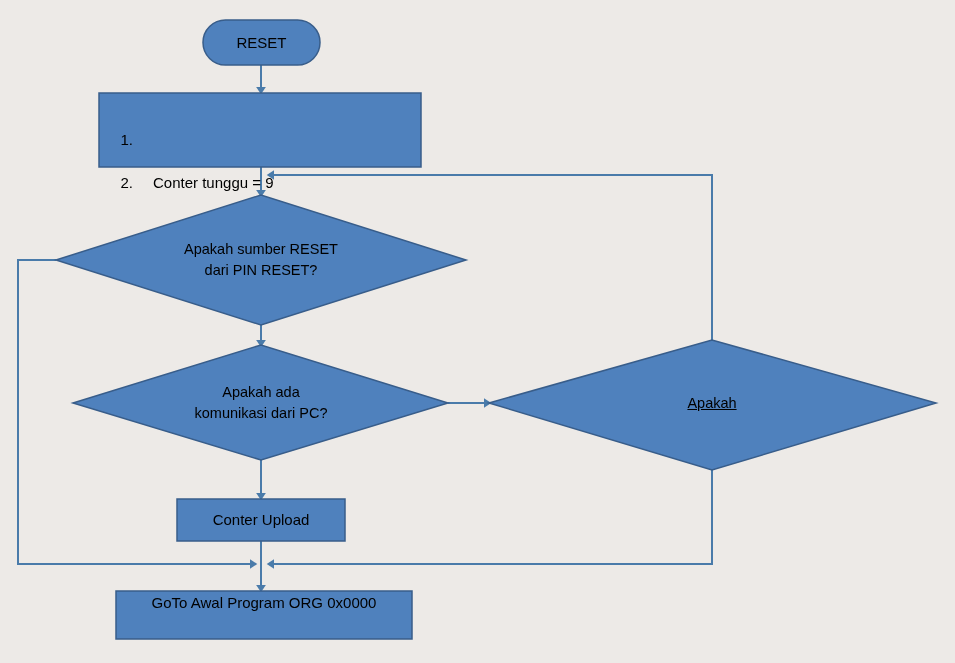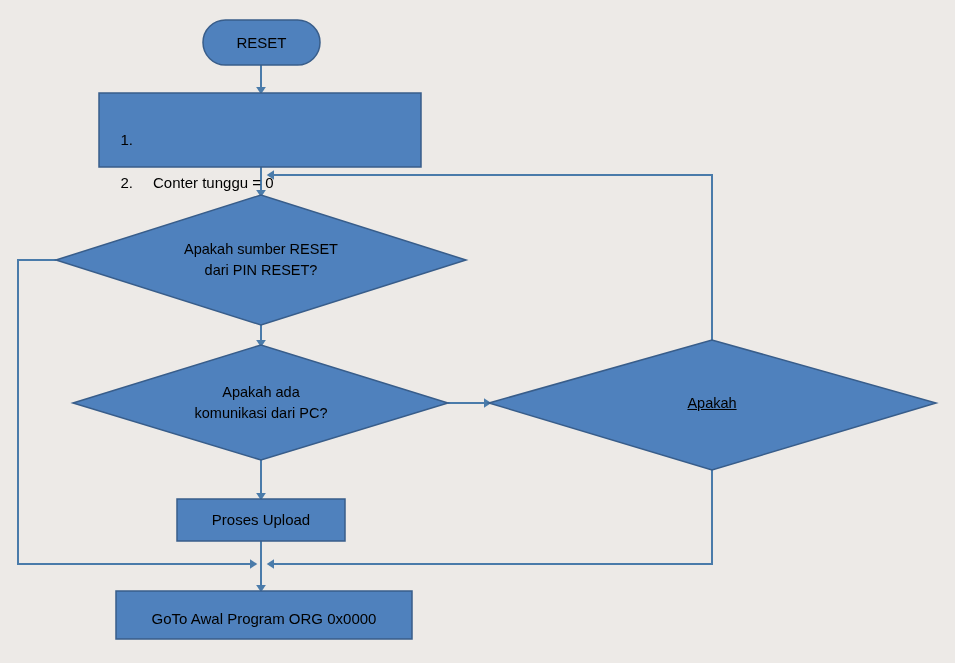--- a/index.html
+++ b/index.html
@@ -118,35 +118,35 @@
   </svg>
 
   <div class="node-label label-terminator" style="left:203px; top:20px; width:117px; height:45px;">RESET</div>
 
   <div class="node-label label-process label-list" style="left:99px; top:93px; width:322px; height:74px; display:block; padding-top:14px; box-sizing:border-box;">
     <div class="li-row">
       <span class="li-num">1.</span>
     </div>
     <div class="li-row">
       <span class="li-num">2.</span>
-      <span class="li-txt">Conter tunggu = 0</span>
+      <span class="li-txt">Conter tunggu = 9</span>
     </div>
   </div>
 
   <div class="node-label label-decision" style="left:116px; top:225px; width:290px; height:70px; flex-direction:column;">
     <span>Apakah sumber RESET</span>
     <span>dari PIN RESET?</span>
   </div>
 
   <div class="node-label label-decision" style="left:126px; top:370px; width:270px; height:66px; flex-direction:column;">
     <span>Apakah ada</span>
     <span>komunikasi dari PC?</span>
   </div>
 
   <div class="node-label label-decision" style="left:562px; top:371px; width:300px; height:66px; flex-direction:row;text-decoration:underline;">
     <span>Apakah</span>
   </div>
 
-  <div class="node-label label-process" style="left:177px; top:499px; width:168px; height:42px;">Proses Upload</div>
+  <div class="node-label label-process" style="left:177px; top:499px; width:168px; height:42px;">Conter Upload</div>
 
-  <div class="node-label label-process" style="left:116px; top:595px; width:296px; height:48px;">GoTo Awal Program ORG 0x0000</div>
+  <div class="node-label label-process" style="left:116px; top:579px; width:296px; height:48px;">GoTo Awal Program ORG 0x0000</div>
 
 </div>
 
 </body></html>

